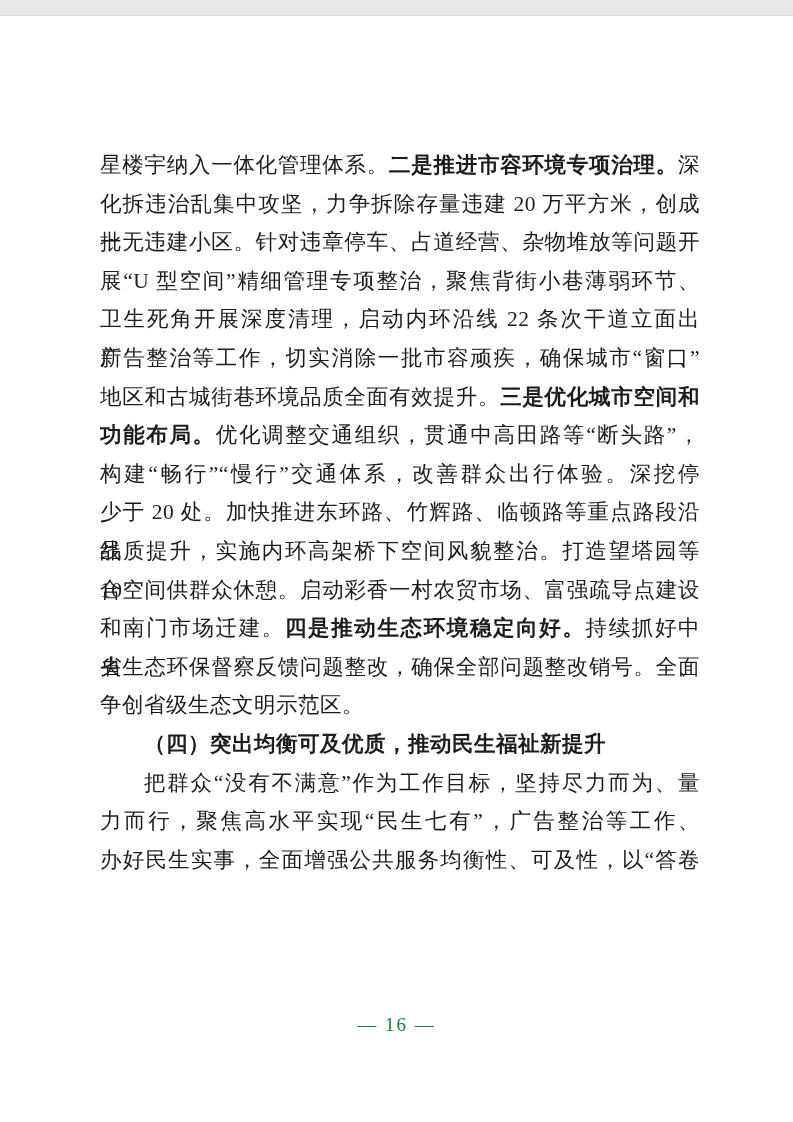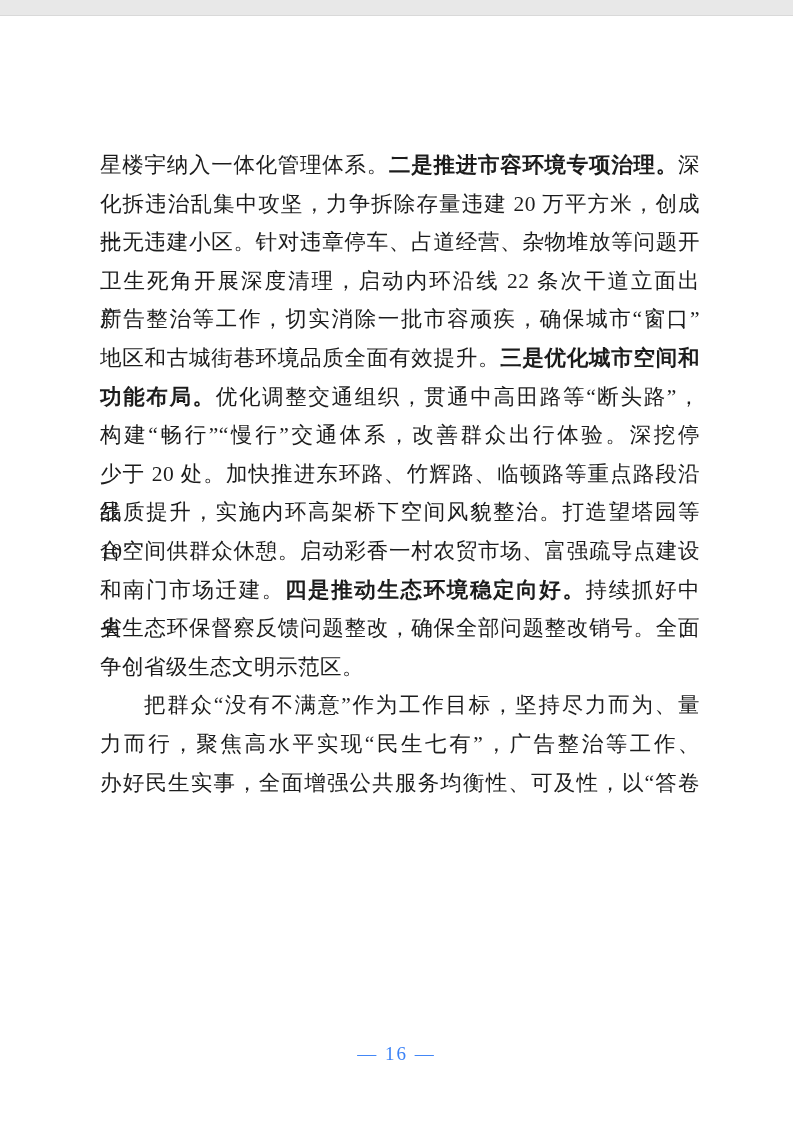--- a/index.html
+++ b/index.html
@@ -44,48 +44,50 @@
     text-justify: inter-character;
   }
   .line.ind {
     padding-left: 44px;
   }
   .line .bold {
     font-weight: bold;
   }
   .pagenum {
     position: absolute;
-    top: 1024px;
+    top: 995px;
     left: 0;
     width: 100%;
     text-align: center;
     font-size: 19px;
     line-height: 30px;
-    color: #3b82f6;
+    color: #15803d;
     letter-spacing: 2px;
   }
 </style>
 </head>
 <body>
 
 <div class="page">
   <div class="scan-edge"></div>
   <div class="textblock">
       <div class="line j"><span>星楼宇纳入一体化管理体系。</span><span class="bold">二是推进市容环境专项治理。</span><span>深</span></div>
       <div class="line j"><span>化拆违治乱集中攻坚，力争拆除存量违建 20 万平方米，创成一</span></div>
       <div class="line j"><span>批无违建小区。针对违章停车、占道经营、杂物堆放等问题开</span></div>
+      <div class="line j"><span>展“U 型空间”精细管理专项整治，聚焦背街小巷薄弱环节、</span></div>
       <div class="line j"><span>卫生死角开展深度清理，启动内环沿线 22 条次干道立面出新、</span></div>
       <div class="line j"><span>广告整治等工作，切实消除一批市容顽疾，确保城市“窗口”</span></div>
       <div class="line j"><span>地区和古城街巷环境品质全面有效提升。</span><span class="bold">三是优化城市空间和</span></div>
       <div class="line j"><span class="bold">功能布局。</span><span>优化调整交通组织，贯通中高田路等“断头路”，</span></div>
       <div class="line j"><span>构建“畅行”“慢行”交通体系，改善群众出行体验。深挖停</span></div>
       <div class="line j"><span>少于 20 处。加快推进东环路、竹辉路、临顿路等重点路段沿线</span></div>
       <div class="line j"><span>品质提升，实施内环高架桥下空间风貌整治。打造望塔园等 10</span></div>
       <div class="line j"><span>合空间供群众休憩。启动彩香一村农贸市场、富强疏导点建设</span></div>
       <div class="line j"><span>和南门市场迁建。</span><span class="bold">四是推动生态环境稳定向好。</span><span>持续抓好中央、</span></div>
       <div class="line j"><span>省生态环保督察反馈问题整改，确保全部问题整改销号。全面</span></div>
       <div class="line"><span>争创省级生态文明示范区。</span></div>
+      <div class="line ind"><span class="bold">（四）突出均衡可及优质，推动民生福祉新提升</span></div>
       <div class="line j ind"><span>把群众“没有不满意”作为工作目标，坚持尽力而为、量</span></div>
       <div class="line j"><span>力而行，聚焦高水平实现“民生七有”，广告整治等工作、</span></div>
       <div class="line j"><span>办好民生实事，全面增强公共服务均衡性、可及性，以“答卷</span></div>
     </div>
   <div class="pagenum">— 16 —</div>
 </div>
 
 </body></html>

